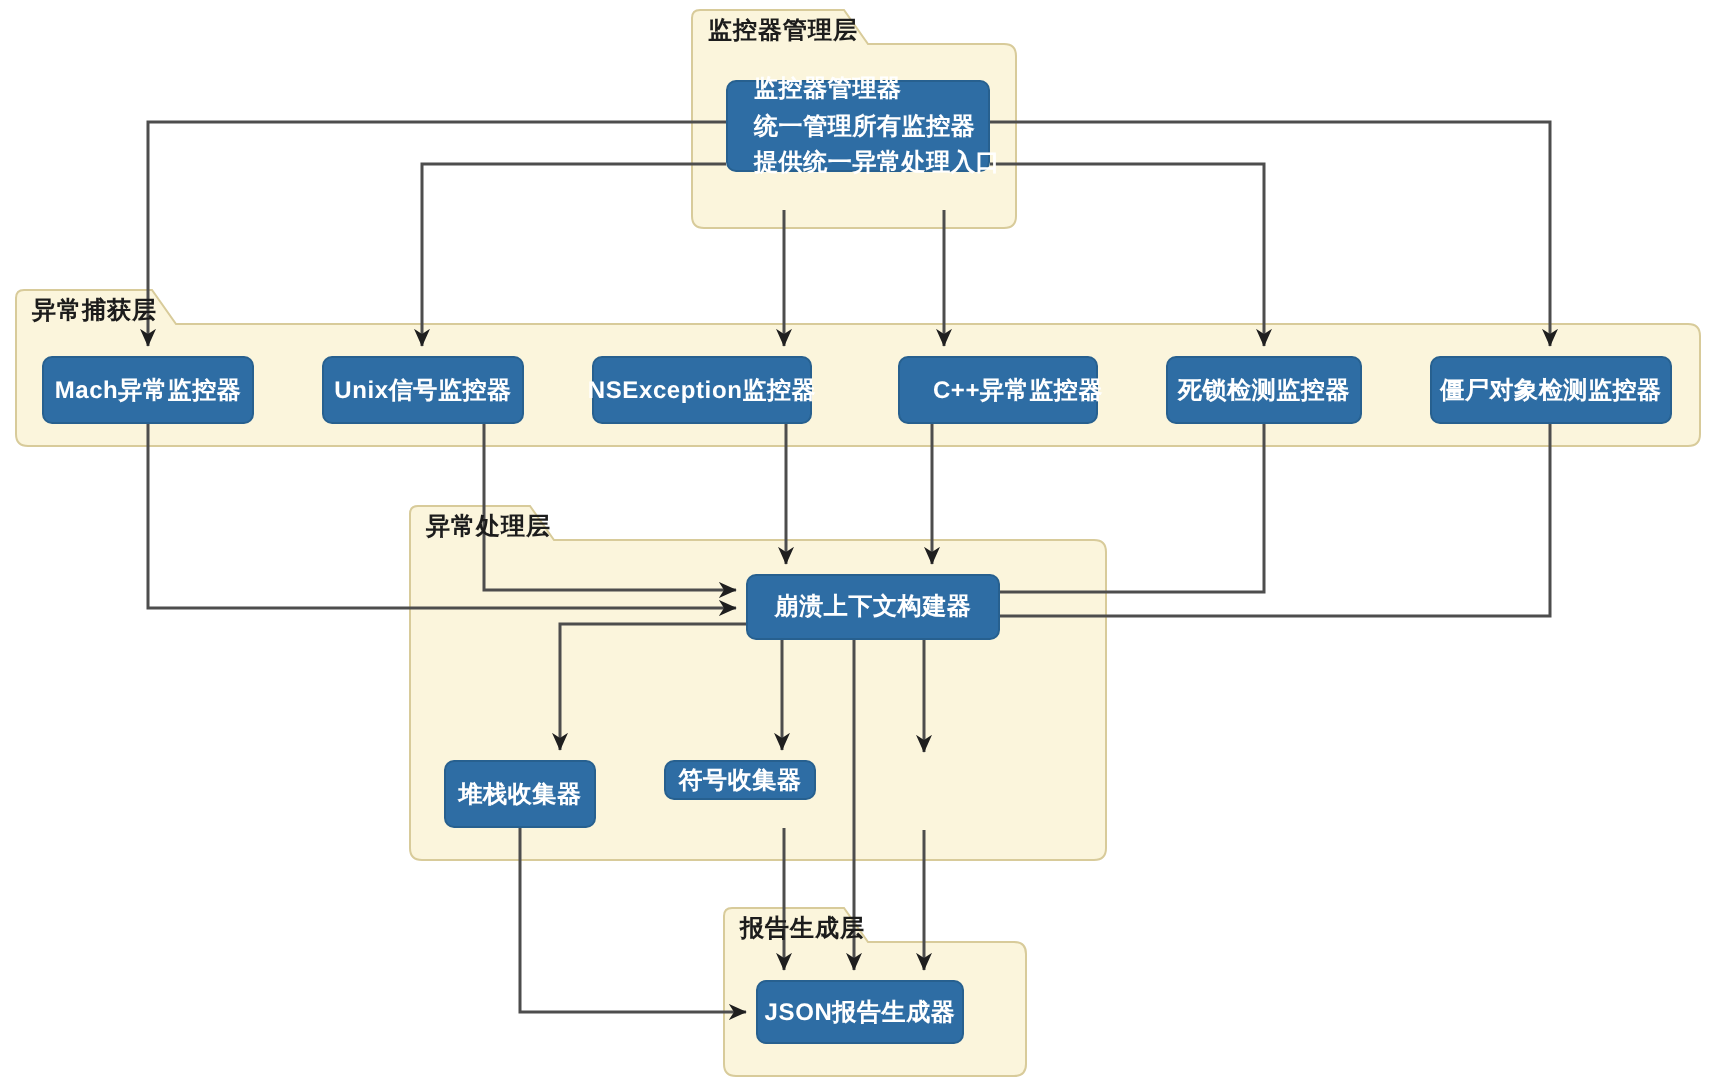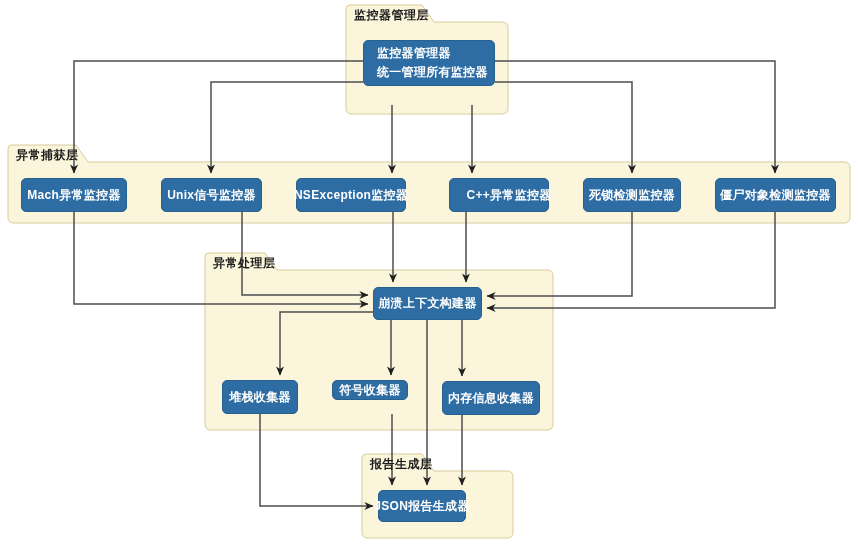--- a/index.html
+++ b/index.html
@@ -66,30 +66,30 @@
   </svg>
 
   <div class="layer-label" style="left:354px;top:7px;">监控器管理层</div>
   <div class="layer-label" style="left:16px;top:147px;">异常捕获层</div>
   <div class="layer-label" style="left:213px;top:255px;">异常处理层</div>
   <div class="layer-label" style="left:370px;top:456px;">报告生成层</div>
 
   <div class="node multiline" style="left:363px;top:40px;width:132px;height:46px;">
     <span>监控器管理器</span>
     <span>统一管理所有监控器</span>
+    <span>提供统一异常处理入口</span>
   </div>
 
   <div class="node" style="left:21px;top:178px;width:106px;height:34px;">Mach异常监控器</div>
   <div class="node" style="left:161px;top:178px;width:101px;height:34px;">Unix信号监控器</div>
   <div class="node" style="left:296px;top:178px;width:110px;height:34px;">NSException监控器</div>
   <div class="node" style="left:449px;top:178px;width:100px;height:34px;padding-left:20px;">C++异常监控器</div>
   <div class="node" style="left:583px;top:178px;width:98px;height:34px;">死锁检测监控器</div>
   <div class="node" style="left:715px;top:178px;width:121px;height:34px;">僵尸对象检测监控器</div>
 
-  <div class="node" style="left:373px;top:287px;width:109px;height:33px;">崩溃上下文构建器</div>
+  <div class="node" style="left:373px;top:287px;width:127px;height:33px;">崩溃上下文构建器</div>
 
   <div class="node" style="left:222px;top:380px;width:76px;height:34px;">堆栈收集器</div>
   <div class="node" style="left:332px;top:380px;width:76px;height:20px;">符号收集器</div>
-  <div class="node" style="left:442px;top:381px;width:98px;height:34px;">内存信息收集器</div>
 
-  <div class="node" style="left:378px;top:490px;width:88px;height:32px;">JSON报告生成器</div>
+  <div class="node" style="left:378px;top:490px;width:104px;height:32px;">JSON报告生成器</div>
 
 </div>
 
 </body></html>

